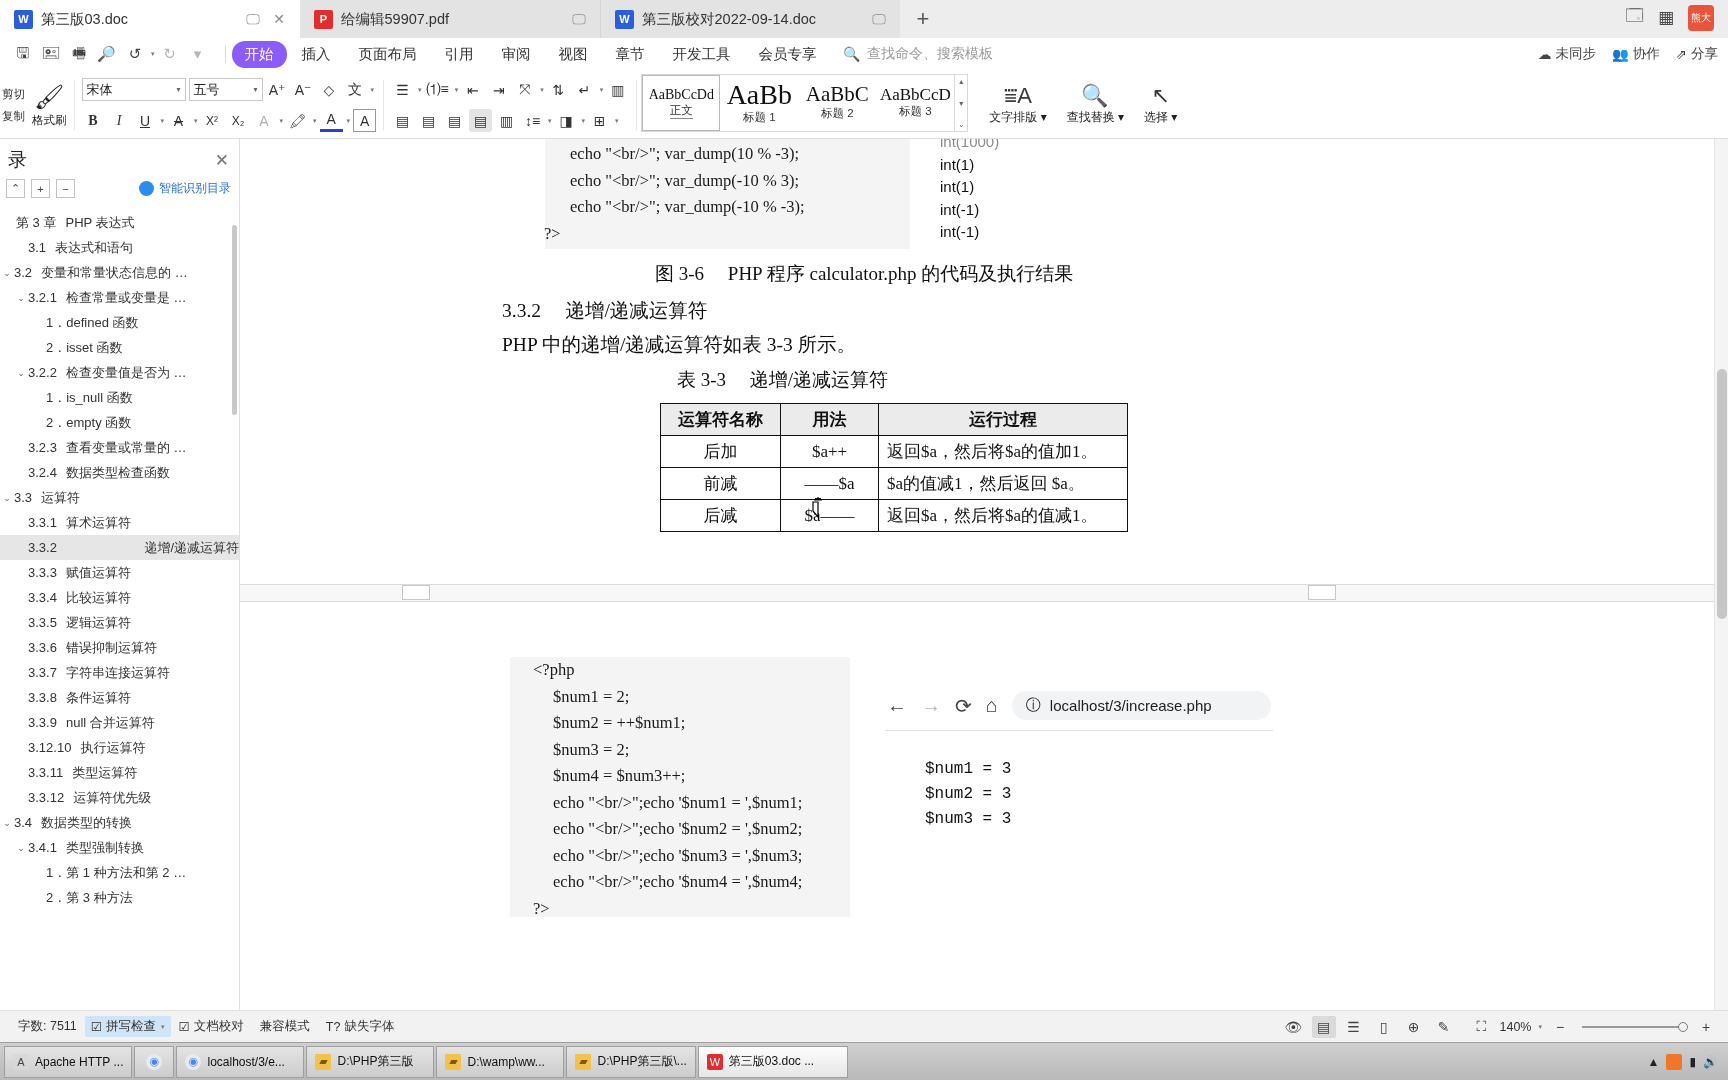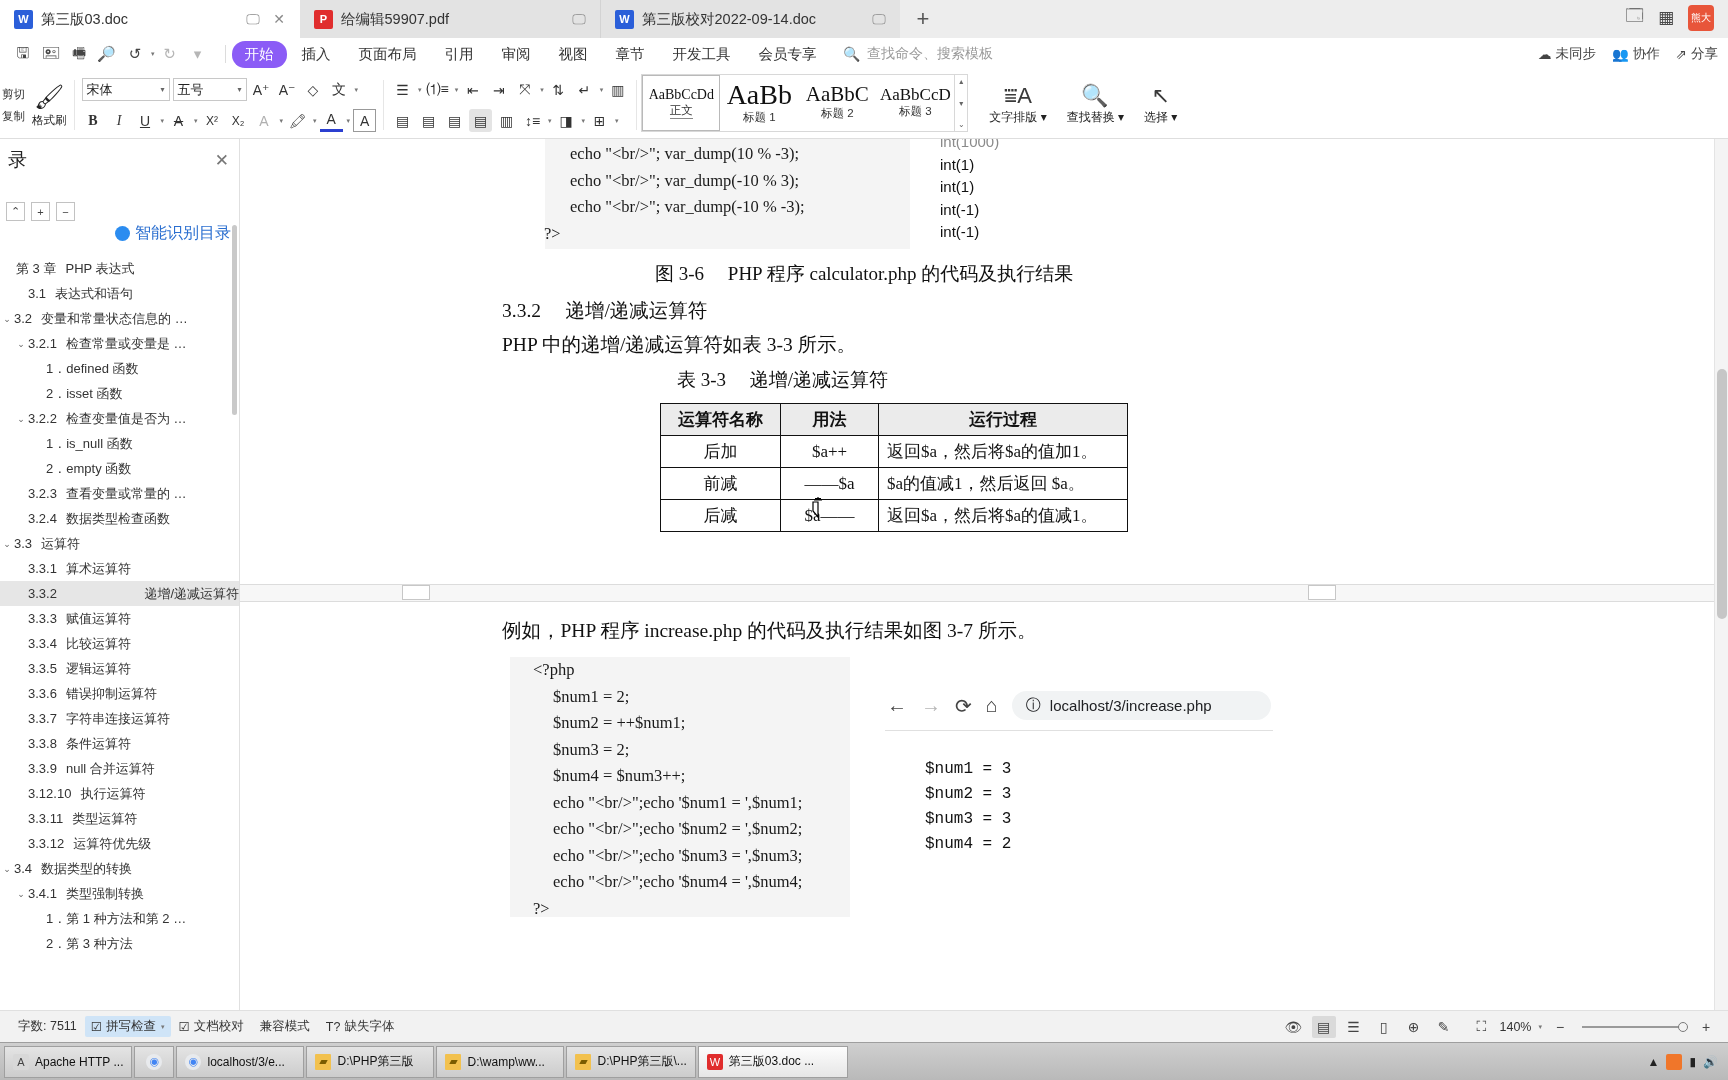--- a/index.html
+++ b/index.html
@@ -51,21 +51,21 @@
   
   .ribbon { height:68px; background:#fff; display:flex; align-items:stretch; flex:none;
             border-bottom:1px solid #dedede; padding:3px 0 2px 0; }
   .rgroup { display:flex; align-items:center; padding:0 7px; }
   .rsep { width:1px; background:#e6e6e6; margin:6px 0; }
   .clip-col { display:flex; flex-direction:column; justify-content:center; font-size:11.5px;
               color:#333; gap:7px; width:30px; }
   .paint { display:flex; flex-direction:column; align-items:center; gap:2px; font-size:11.5px; color:#222; }
   .two-rows { display:flex; flex-direction:column; gap:4px; }
   .rrow { display:flex; align-items:center; gap:3px; height:27px; }
-  .fontname { width:88px; height:23px; border:1px solid #c8c8c8; background:#fff; font-size:13px;
+  .fontname { width:104px; height:23px; border:1px solid #c8c8c8; background:#fff; font-size:13px;
               display:flex; align-items:center; padding:0 4px; color:#222; }
   .fontsize { width:74px; height:23px; border:1px solid #c8c8c8; background:#fff; font-size:13px;
               display:flex; align-items:center; padding:0 4px; color:#222; }
   .caret { margin-left:auto; font-size:8px; color:#666; }
   .ibtn { min-width:23px; height:23px; display:flex; align-items:center; justify-content:center;
           font-size:14px; color:#333; padding:0 2px; }
   .ibtn.sm { font-size:12px; }
   .ibtn.active { background:#e4e4e4; border-radius:3px; }
   .ibtn.dim { color:#b0b0b0; }
   .tinycaret { font-size:7px; color:#777; margin-left:1px; }
@@ -88,21 +88,21 @@
 
   
   .sidebar { width:240px; flex:none; background:#fff; display:flex; flex-direction:column;
              border-right:1px solid #e0e0e0; position:relative; }
   .sb-head { display:flex; align-items:center; padding:8px 10px 2px 8px; }
   .sb-title { font-size:19px; color:#222; }
   .sb-close { margin-left:auto; font-size:17px; color:#777; }
   .sb-tools { display:flex; align-items:center; gap:6px; padding:4px 8px 8px 6px; }
   .sb-tool { width:19px; height:19px; border:1px solid #c2c2c2; display:flex; align-items:center;
              justify-content:center; font-size:11px; color:#444; background:#fff; }
-  .sb-smart { margin-left:auto; display:flex; align-items:center; gap:5px; font-size:16px; color:#2b6fd0;margin-top:44px; }
+  .sb-smart { margin-left:auto; display:flex; align-items:center; gap:5px; font-size:12px; color:#2b6fd0; }
   .sb-smart .dot { width:15px; height:15px; border-radius:50%; background:#2b8cf0; }
   .sb-list { flex:1; overflow:hidden; padding-top:4px; }
   .sb-item { height:25px; display:flex; align-items:center; font-size:13px; color:#333;
              white-space:nowrap; position:relative; }
   .sb-item.sel { background:#e6e6e6; }
   .sb-chev { width:14px; flex:none; text-align:center; font-size:9px; color:#666; }
   .sb-num { flex:none; }
   .sb-txt { margin-left:9px; overflow:hidden; text-overflow:ellipsis; }
   .sb-scroll { position:absolute; right:2px; top:86px; width:5px; height:190px; background:#c9c9c9; border-radius:3px; }
 
@@ -559,21 +559,20 @@
 
       <svg class="cursor-ibeam" style="left:572px; top:358px;" viewBox="0 0 14 22">
         <path d="M6 0 L6 3 M3 1.5 L9 1.5 M2 3 L10 3" stroke="#000" stroke-width="1.2" fill="none"></path>
         <path d="M1 5 L6 5 L6 20 L1 14 Z" fill="#fff" stroke="#000" stroke-width="1.2"></path>
       </svg>
 
       <div class="pagebreak" style="top:445px;"></div>
       <div class="brk-mark" style="left:162px; top:446px;"></div>
       <div class="brk-mark" style="left:1068px; top:446px;"></div>
 
-      <div class="para" style="position:absolute; left:262px; top:478px;">例如，PHP 程序 increase.php 的代码及执行结果如图 3-7 所示。</div>
 
       <div class="codeblock" style="left:270px; top:518px; width:340px; height:260px;"></div>
       <div style="position:absolute; left:293px; top:518px;">
         <div class="codeline">&lt;?php</div>
         <div class="codeline" style="margin-left:20px;">$num1 = 2;</div>
         <div class="codeline" style="margin-left:20px;">$num2 = ++$num1;</div>
         <div class="codeline" style="margin-left:20px;">$num3 = 2;</div>
         <div class="codeline" style="margin-left:20px;">$num4 = $num3++;</div>
         <div class="codeline" style="margin-left:20px;">echo "&lt;br/&gt;";echo '$num1 = ',$num1;</div>
         <div class="codeline" style="margin-left:20px;">echo "&lt;br/&gt;";echo '$num2 = ',$num2;</div>
@@ -591,21 +590,20 @@
           <span class="urlpill">
             <span>ⓘ</span>
             <span>localhost/3/increase.php</span>
           </span>
         </div>
         <div class="brow-rule"></div>
         <div style="padding:26px 0 0 40px;">
           <div class="brow-out">$num1 = 3</div>
           <div class="brow-out">$num2 = 3</div>
           <div class="brow-out">$num3 = 3</div>
-          <div class="brow-out">$num4 = 2</div>
         </div>
       </div>
 
       <div class="vscroll">
         <div class="vthumb" style="top:230px; height:250px;"></div>
       </div>
     </div>
   </div>
 
   <div class="status">

